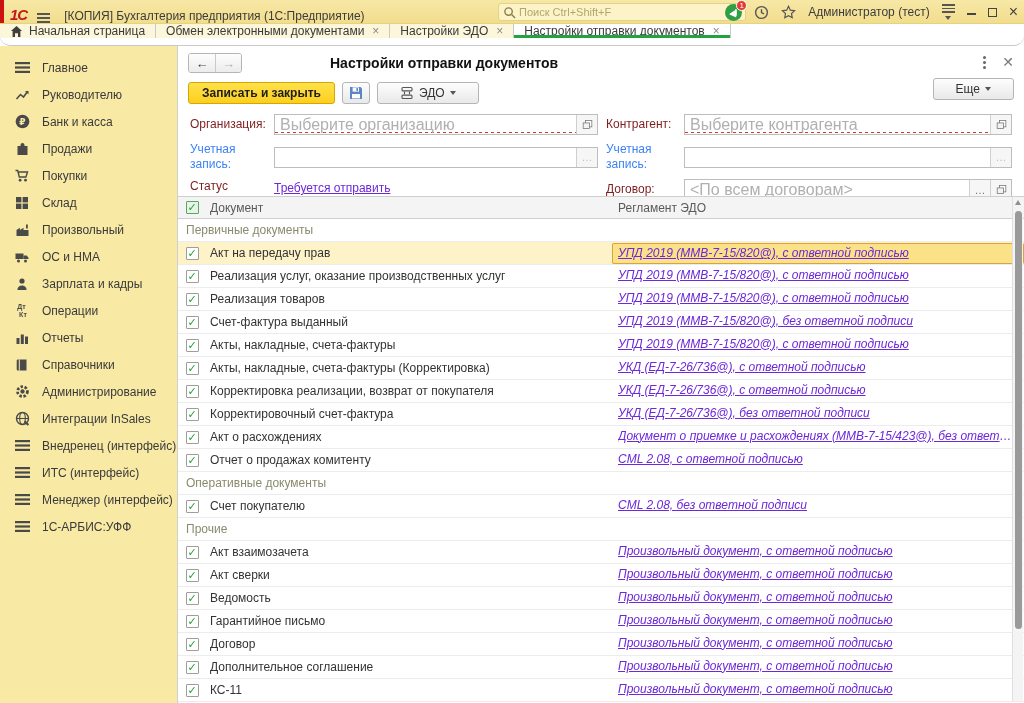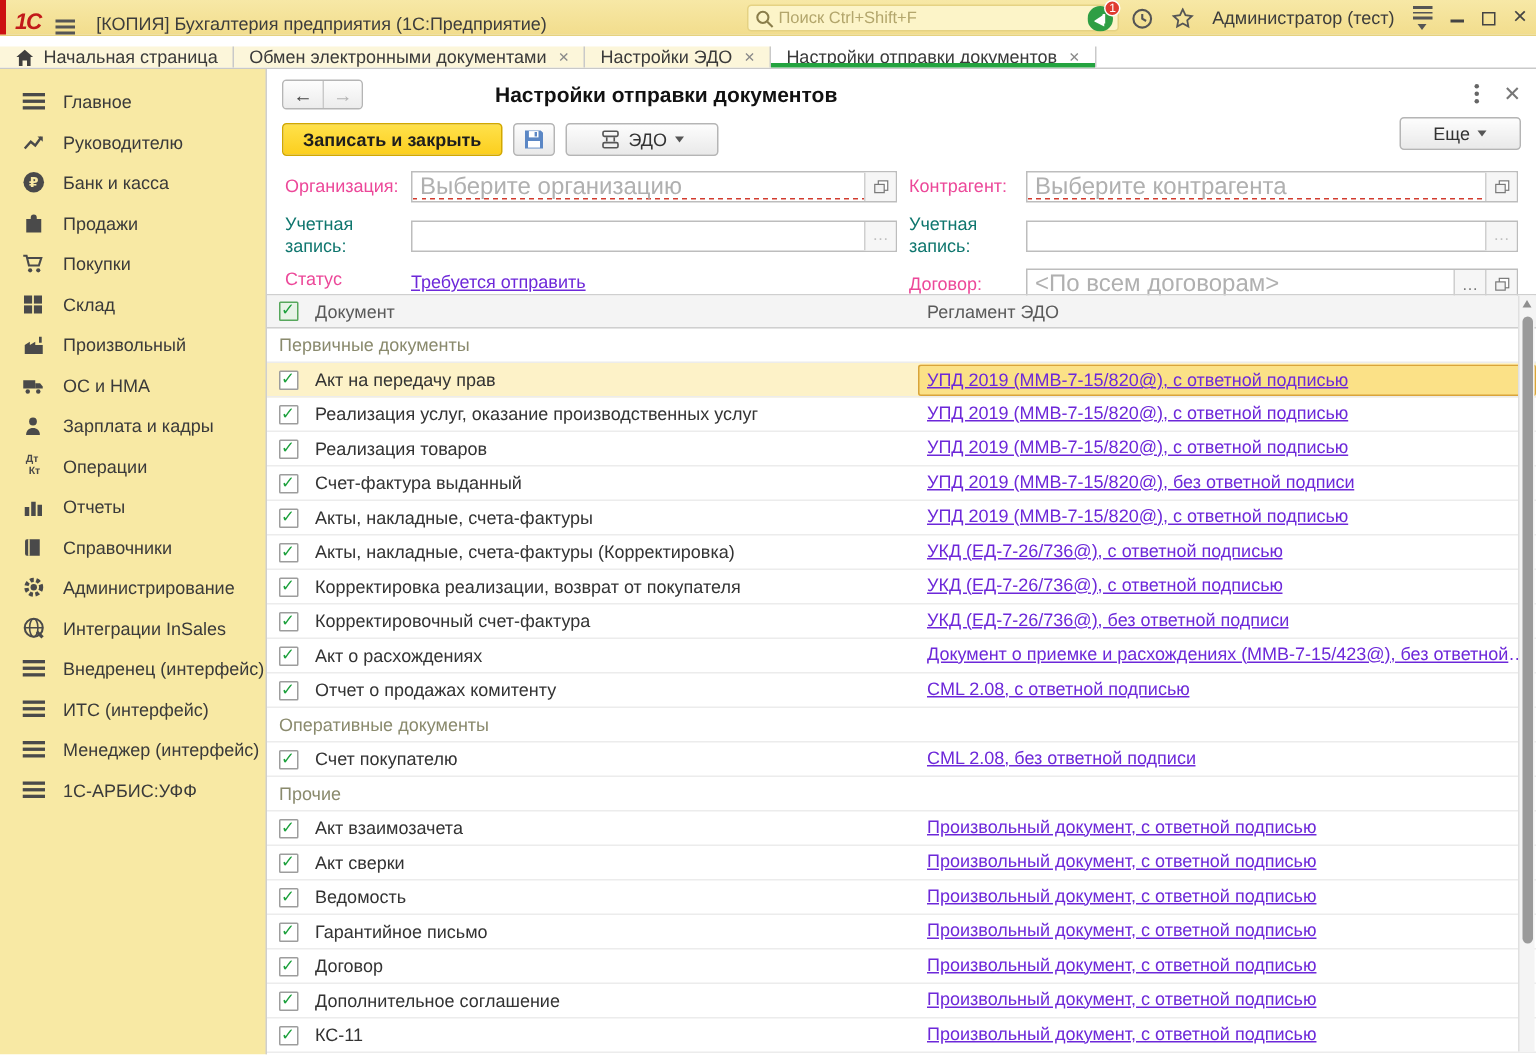--- a/index.html
+++ b/index.html
@@ -21,21 +21,21 @@
   .notif .badge { position:absolute; top:-4px; right:-5px; background:#e03c31; color:#fff; font-size:8px; width:11px; height:11px; border-radius:50%; display:flex; align-items:center; justify-content:center; border:1px solid #fff; }
   .user-name { color:#3c3c3c; }
   .svc-menu { display:inline-flex; flex-direction:column; gap:2px; align-items:center; }
   .svc-menu i { display:block; width:13px; height:1.6px; background:#555; }
   .svc-menu .caret { width:0; height:0; border-left:3px solid transparent; border-right:3px solid transparent; border-top:4px solid #555; margin-top:1px; }
   .win-btn { color:#444; font-size:13px; line-height:1; cursor:pointer; }
   .minimize-bar { display:inline-block; width:9px; height:2px; background:#444; margin-bottom:2px;}
   .maximize-box { display:inline-block; width:9px; height:9px; border:1.5px solid #444; }
 
   
-  .tabbar { height:22px; background:#fff; border-bottom:1px solid #c9c9c9; display:flex; align-items:flex-end; }
+  .tabbar { height:22px; background:#fff; border-bottom:1px solid #c9c9c9; display:flex; align-items:flex-start;border-radius:10px; }
   .tab { display:flex; align-items:center; gap:6px; padding:0 10px; background:#fcf6da; border-right:1px solid #c9c9c9; color:#3a3a3a; cursor:pointer; position:relative; }
   .tab.active { background:#fff; }
   .tab.active::after { content:""; position:absolute; left:0; right:0; bottom:0; height:3px; background:#23a33f; }
   .tab-close { color:#8a8a8a; font-size:12px; margin-left:2px; cursor:pointer; }
   .tab .home { width:13px; height:13px; }
 
   
   .shell { display:flex; height:657px; }
   .sidebar { width:178px; background:#f8e9a4; border-right:1px solid #cfcfcf; padding-top:8px; overflow:hidden; }
   .side-item { display:flex; align-items:center; gap:12px; height:27px; padding-left:14px; cursor:pointer; color:#3a3a3a; }
@@ -61,23 +61,23 @@
   .btn-iconic { padding:3px 6px; }
   .caret-down { width:0; height:0; border-left:3.5px solid transparent; border-right:3.5px solid transparent; border-top:4px solid #555; }
   .btn-more { position:absolute; right:10px; top:32px; }
 
   
   .form { position:relative; height:88px; }
   .fcol-left { position:absolute; left:12px; top:4px; width:408px; }
   .fcol-right { position:absolute; left:428px; top:4px; right:12px; }
   .frow { display:flex; align-items:center; margin-bottom:7px; }
   .frow.top { align-items:flex-start; }
-  .flabel { width:84px; flex:0 0 84px; color:#ec4899; line-height:1.25; }
+  .flabel { width:84px; flex:0 0 84px; color:#7f1d1d; line-height:1.25; }
   .fcol-right .flabel { width:78px; flex:0 0 78px; }
-  .flabel.dim { color:#0f766e; }
+  .flabel.dim { color:#3b82f6; }
   .fieldwrap { display:flex; flex:1; height:21px; border:1px solid #bdbdbd; background:#fff; }
   .fieldwrap input { flex:1; border:none; outline:none; padding:0 5px; font-size:16px; font-family:inherit; color:#333; min-width:0; background:transparent; }
   .fieldwrap input::placeholder { color:#b0b0b0; }
   .fieldwrap.required input { background-image:repeating-linear-gradient(to right,#d23b2e 0 3px,transparent 3px 6px); background-size:100% 1px; background-repeat:no-repeat; background-position:left bottom 1px; }
   .fbtn { flex:0 0 21px; border-left:1px solid #cfcfcf; background:#f6f6f6; display:flex; align-items:center; justify-content:center; color:#777; cursor:pointer; font-size:11px; }
   .fbtn.dim { color:#c0c0c0; }
   .status-link, a.reg-link { color:#6d28d9; text-decoration:underline; cursor:pointer; }
   .status-link { margin-top:2px; display:inline-block; }
 
   
@@ -88,21 +88,21 @@
   .col-reg { flex:0 0 412px; padding-left:6px; }
   .grows { position:absolute; top:22px; bottom:0; left:0; right:0; overflow:hidden; }
   .row { height:23px; display:flex; align-items:center; border-bottom:1px solid #ececec; cursor:pointer; }
   .row.group { color:#8a8a6d; }
   .row.group .gname { padding-left:8px; }
   .row.selected { background:#fdf2c8; }
   .row.selected .col-reg { background:#fbe187; box-shadow:inset 0 0 0 1px #d9a43a; border-radius:2px; height:21px; display:flex; align-items:center; }
   .cb { width:13px; height:13px; border:1px solid #9d9d9d; background:#fff; border-radius:1px; display:flex; align-items:center; justify-content:center; font-size:11px; color:#1ca03c; line-height:1; }
   .cb.header { background:#e7f3e7; border-color:#57a75c; }
   .doc-text { color:#333; }
-  a.reg-link { white-space:nowrap; overflow:hidden; text-overflow:ellipsis; display:inline-block; max-width:400px; }
+  a.reg-link { white-space:nowrap; overflow:hidden; text-overflow:ellipsis; display:inline-block; max-width:400px;font-style:italic; }
 
   
   .vscroll { position:absolute; right:1px; top:0; bottom:2px; width:11px; background:#f4f4f4; border-left:1px solid #e0e0e0; }
   .vscroll .up { position:absolute; top:3px; left:2px; width:0; height:0; border-left:3.5px solid transparent; border-right:3.5px solid transparent; border-bottom:5px solid #8f8f8f; }
   .vscroll .thumb { position:absolute; top:14px; left:2px; width:7px; height:418px; background:#9a9a9a; border-radius:4px; }
 </style>
 </head>
 <body>
 
 <div class="topbar">

